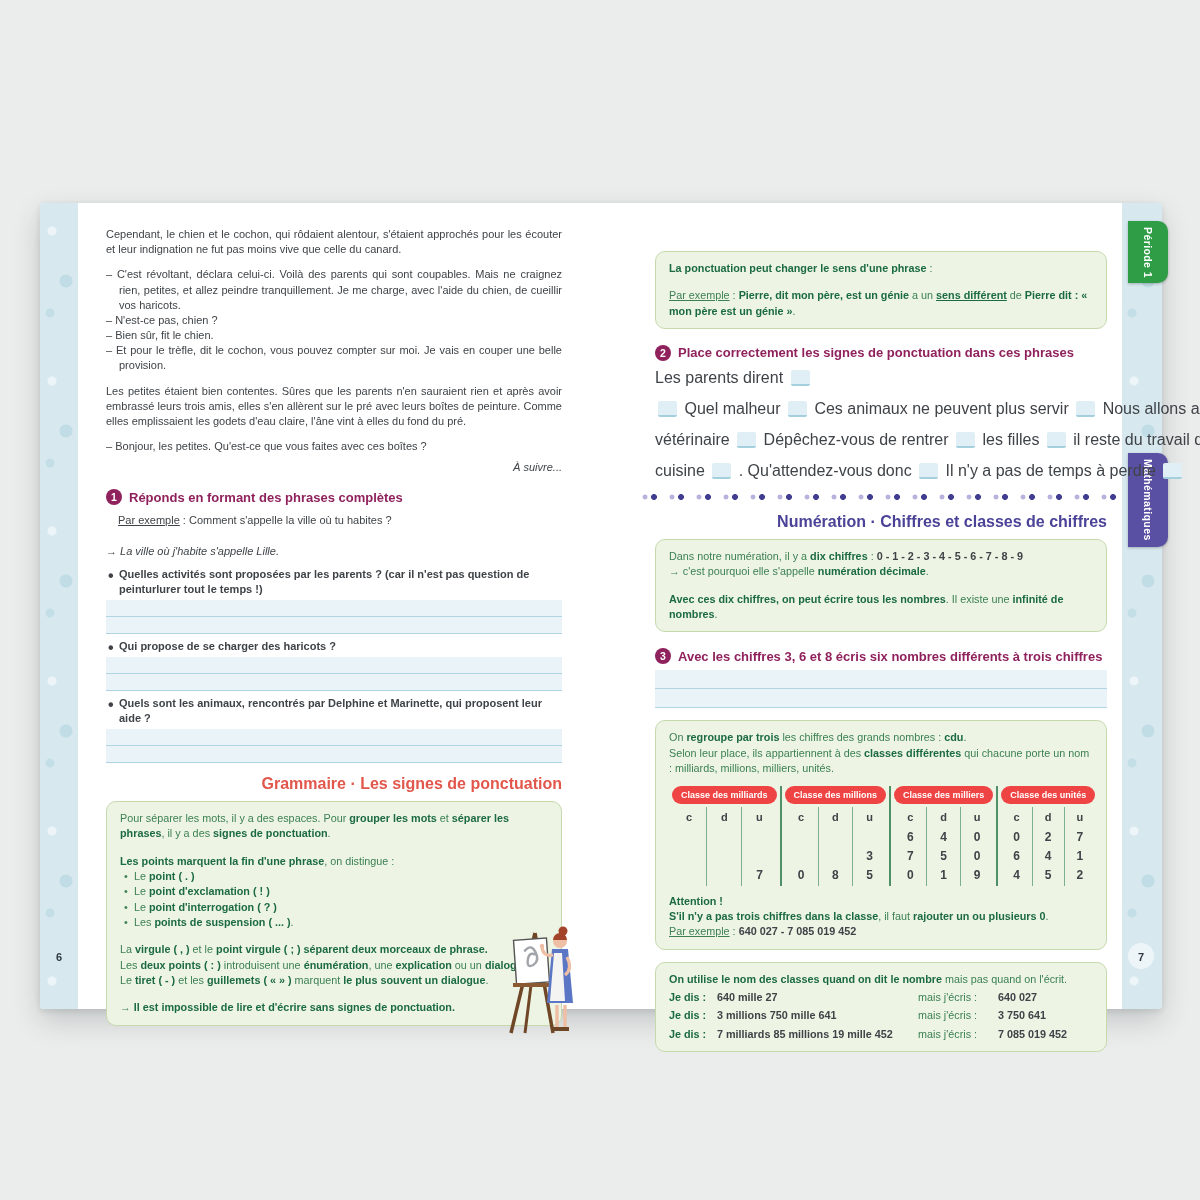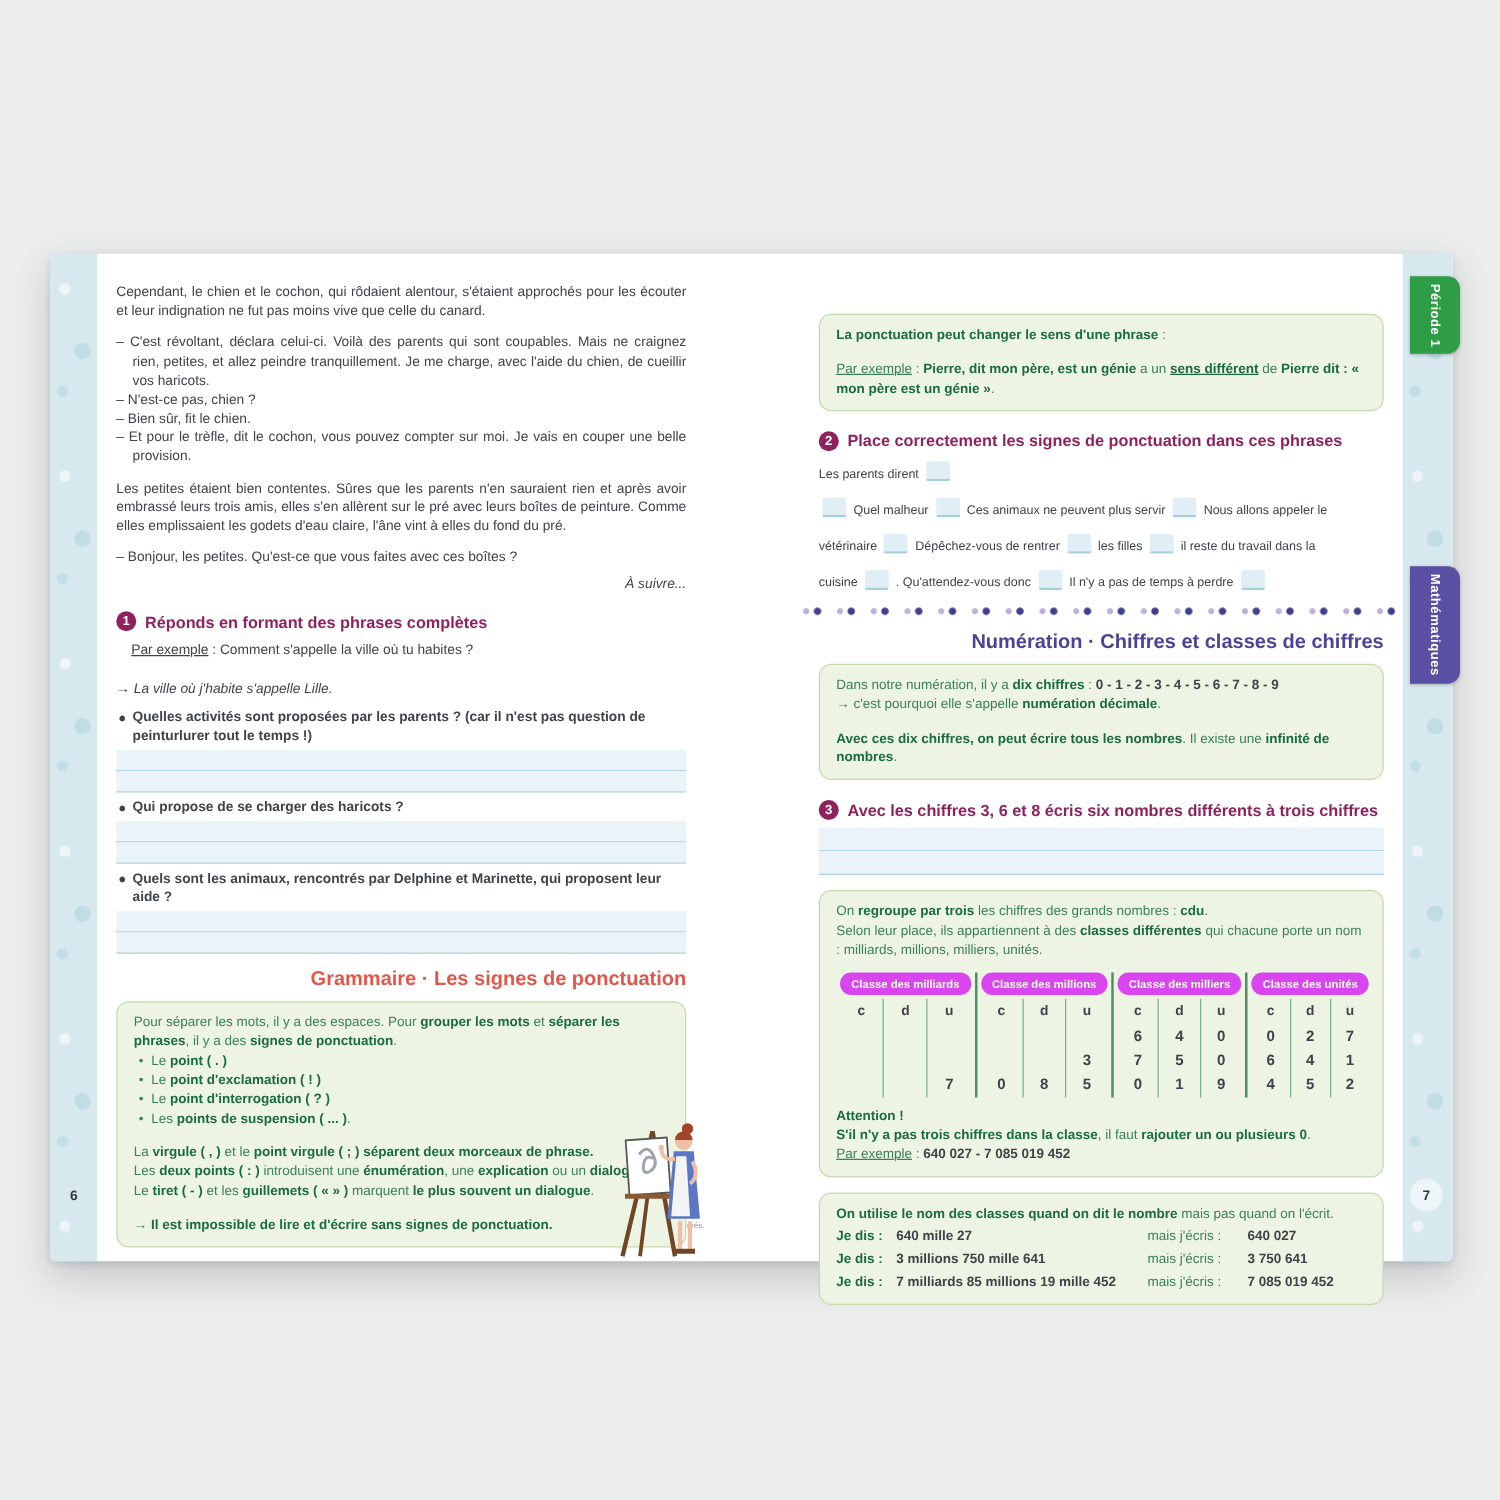--- a/index.html
+++ b/index.html
@@ -27,21 +27,21 @@
   .pagenum-left{left:0;}
   .pagenum-right{right:1px;width:40px;}
   .pncircle{position:absolute;left:50%;top:50%;width:26px;height:26px;margin:-14px 0 0 -13px;
             border-radius:50%;background:rgba(255,255,255,.55);}
   .pagenum span.pn{position:relative;}
   
   .footer{position:absolute;top:774px;font-size:6.5px;color:#8c9296;text-align:center;}
   .footer-l{left:270px;width:280px;}
   .footer-r{left:770px;width:300px;}
   
-  .lpage{position:absolute;left:53px;top:24px;width:456px;}
+  .lpage{position:absolute;left:66px;top:24px;width:456px;}
   .rpage{position:absolute;left:615px;top:40px;width:452px;}
   
   .story{font-size:11px;line-height:1.38;}
   .story p{margin:0;}
   .jp{text-align:justify;}
   .story .gap{margin-top:10px;}
   .dlg p{padding-left:13px;text-indent:-13px;margin:0;}
   .suivre{font-style:italic;text-align:right;margin-top:6px !important;}
   
   .qhead{display:flex;align-items:center;gap:7px;margin-top:14px;color:#8f215c;font-weight:bold;font-size:13px;}
@@ -69,34 +69,34 @@
   .greenbox p{margin:0;}
   .greenbox .mt{margin-top:12px;}
   .greenbox .b{font-weight:bold;color:#1c6b40;}
   .b{font-weight:bold;}
   .u{text-decoration:underline;text-align:right;}
   .d{font-weight:bold;color:#3f4347;}
   .gb-list{list-style:none;margin:0;padding:0 0 0 4px;}
   .gb-list li{position:relative;padding-left:10px;}
   .gb-list li::before{content:"•";position:absolute;left:0;top:0;color:#3c8053;}
   
-  .ex2{margin-top:8px;font-size:10px;}
+  .ex2{margin-top:8px;font-size:16px;}
   .exline{margin:0 0 13px;white-space:nowrap;}
   .blank{display:inline-block;width:19px;height:14px;background:#e0eff5;border-bottom:2px solid #a4cfdd;
          border-radius:2px;vertical-align:-3px;margin:0 3px;}
   
   .dots{height:8px;margin:6px -18px 8px -14px;background-repeat:repeat-x;
         background-image:radial-gradient(circle at 4px 4px,#413e91 2.6px,transparent 3.3px),
                          radial-gradient(circle at 4px 4px,#b7b3dc 2.1px,transparent 2.8px);
         background-size:27px 8px,27px 8px;background-position:9px 0,0 0;}
   
   .tablewrap{display:flex;margin:10px 0 8px;}
   .tgroup{flex:1;padding:0 3px;}
   .tgroup + .tgroup{border-left:2px solid #4f9066;}
-  .pill{margin:0 auto;width:max-content;max-width:100%;background:#d946ef;color:#fff;font-weight:bold;
+  .pill{margin:0 auto;width:max-content;max-width:100%;background:#ef4444;color:#fff;font-weight:bold;
         font-size:9px;padding:2.5px 9px;border-radius:9px;white-space:nowrap;}
   .tcols{display:flex;margin-top:3px;}
   .tcol{flex:1;text-align:center;}
   .tcol + .tcol{border-left:1.5px solid #7bb08d;}
   .tch{font-weight:bold;color:#3f4347;font-size:11px;padding:3px 0;}
   .tcell{height:19px;font-weight:bold;color:#3f4347;font-size:12px;}
   
   .saybox .sayrow{display:flex;margin-top:3px;font-size:10.8px;}
   .say-label{width:48px;font-weight:bold;color:#1c6b40;}
   .say-val{flex:1;font-weight:bold;color:#3f4347;}
@@ -161,20 +161,21 @@
               <div class="ln"></div>
               <div class="ln"></div>
             </div>
         </li>
       </ul>
 
       <div class="secthead red">Grammaire · Les signes de ponctuation</div>
 
       <div class="greenbox">
         <p><span class="">Pour séparer les mots, il y a des espaces. Pour </span><span class="b">grouper les mots</span><span class=""> et </span><span class="b">séparer les phrases</span><span class="">, il y a des </span><span class="b">signes de ponctuation</span><span class="">.</span></p>
+        <p class="mt"><span class="b">Les points marquent la fin d'une phrase</span><span class="">, on distingue :</span></p>
         <ul class="gb-list">
           <li><span class="">Le </span><span class="b">point ( . )</span></li>
           <li><span class="">Le </span><span class="b">point d'exclamation ( ! )</span></li>
           <li><span class="">Le </span><span class="b">point d'interrogation ( ? )</span></li>
           <li><span class="">Les </span><span class="b">points de suspension ( ... )</span><span class="">.</span></li>
         </ul>
         <p class="mt"><span class="">La </span><span class="b">virgule ( , )</span><span class=""> et le </span><span class="b">point virgule ( ; ) séparent deux morceaux de phrase.</span></p>
         <p><span class="">Les </span><span class="b">deux points ( : )</span><span class=""> introduisent une </span><span class="b">énumération</span><span class="">, une </span><span class="b">explication</span><span class=""> ou un </span><span class="b">dialogue</span><span class="">.</span></p>
         <p><span class="">Le </span><span class="b">tiret ( - )</span><span class=""> et les </span><span class="b">guillemets ( « » )</span><span class=""> marquent </span><span class="b">le plus souvent un dialogue</span><span class="">.</span></p>
         <p class="mt"><span class="">→ </span><span class="b">Il est impossible de lire et d'écrire sans signes de ponctuation.</span></p>

